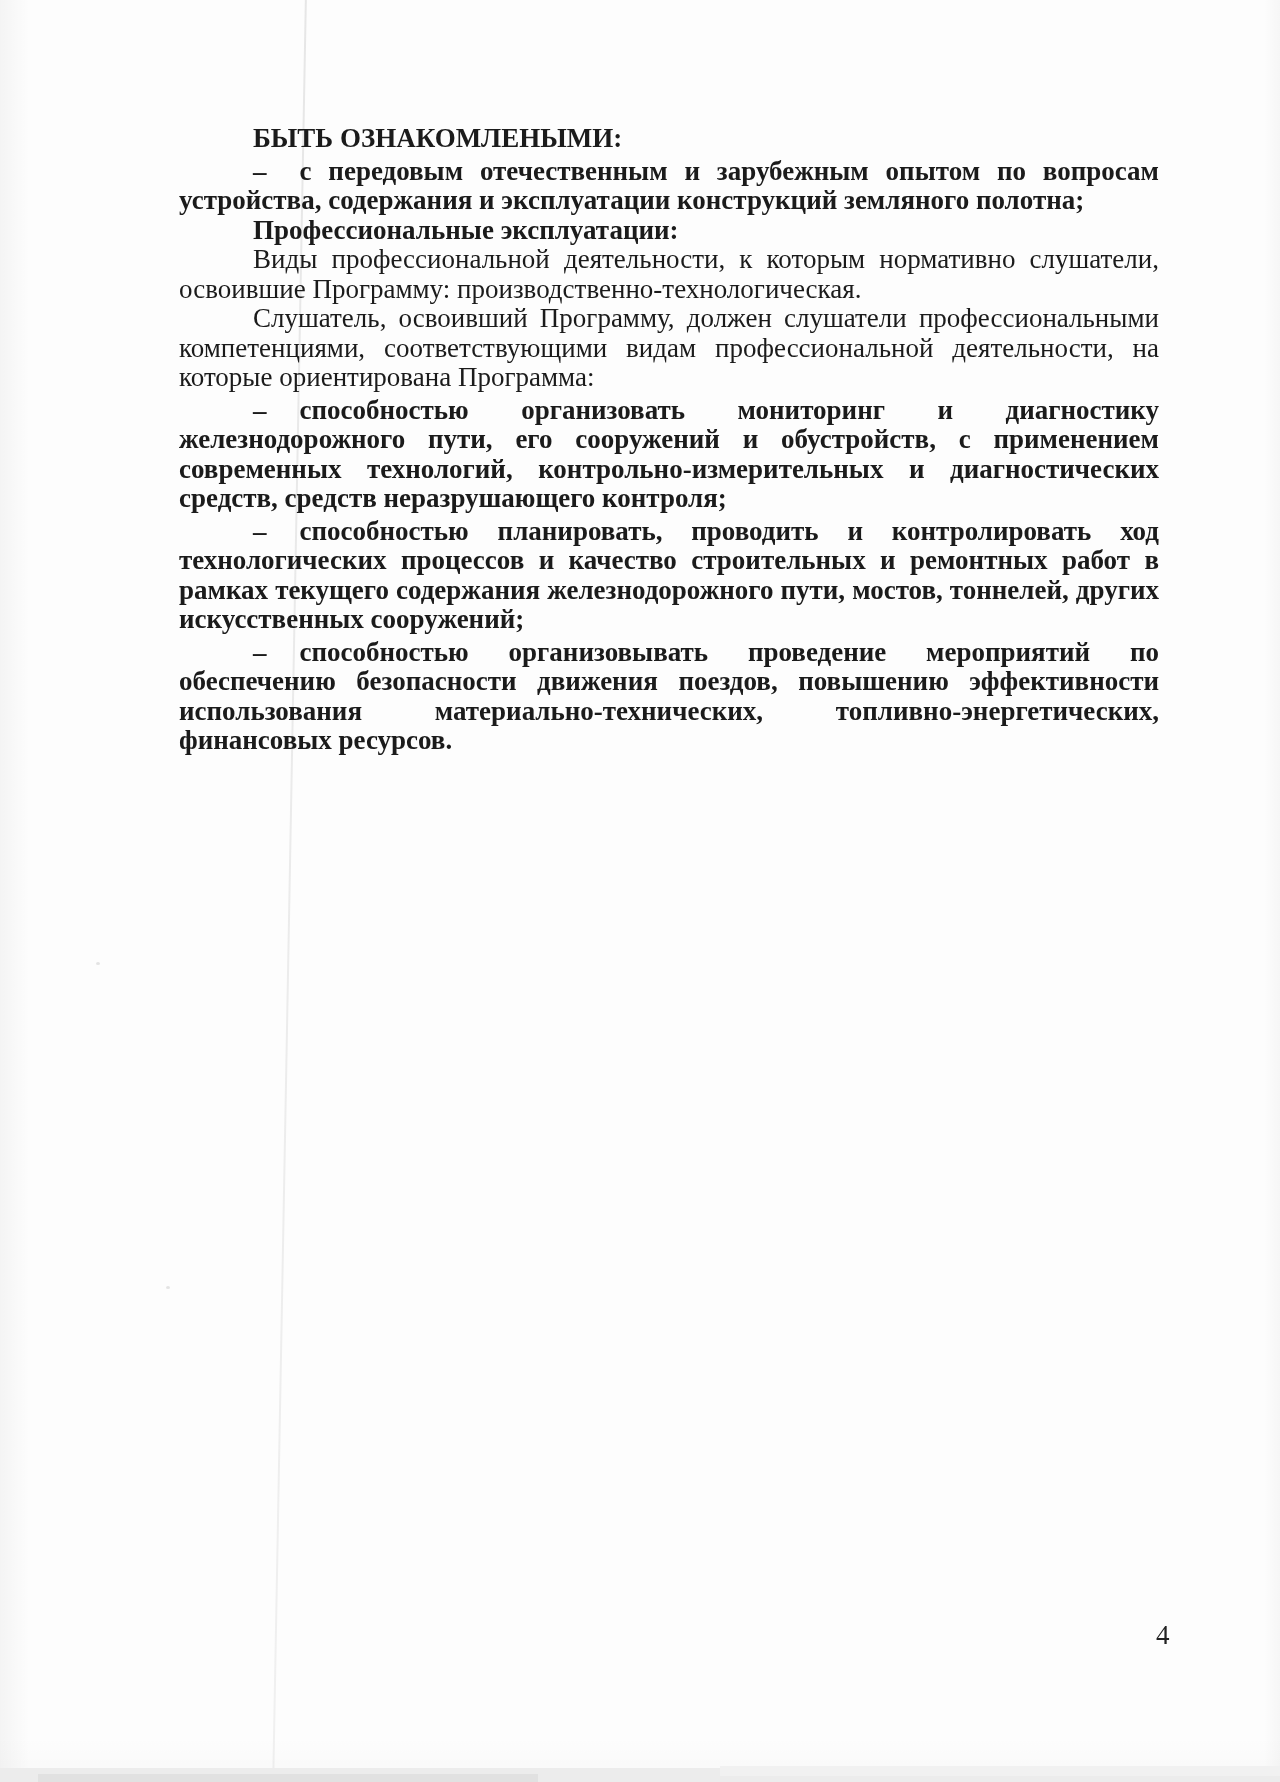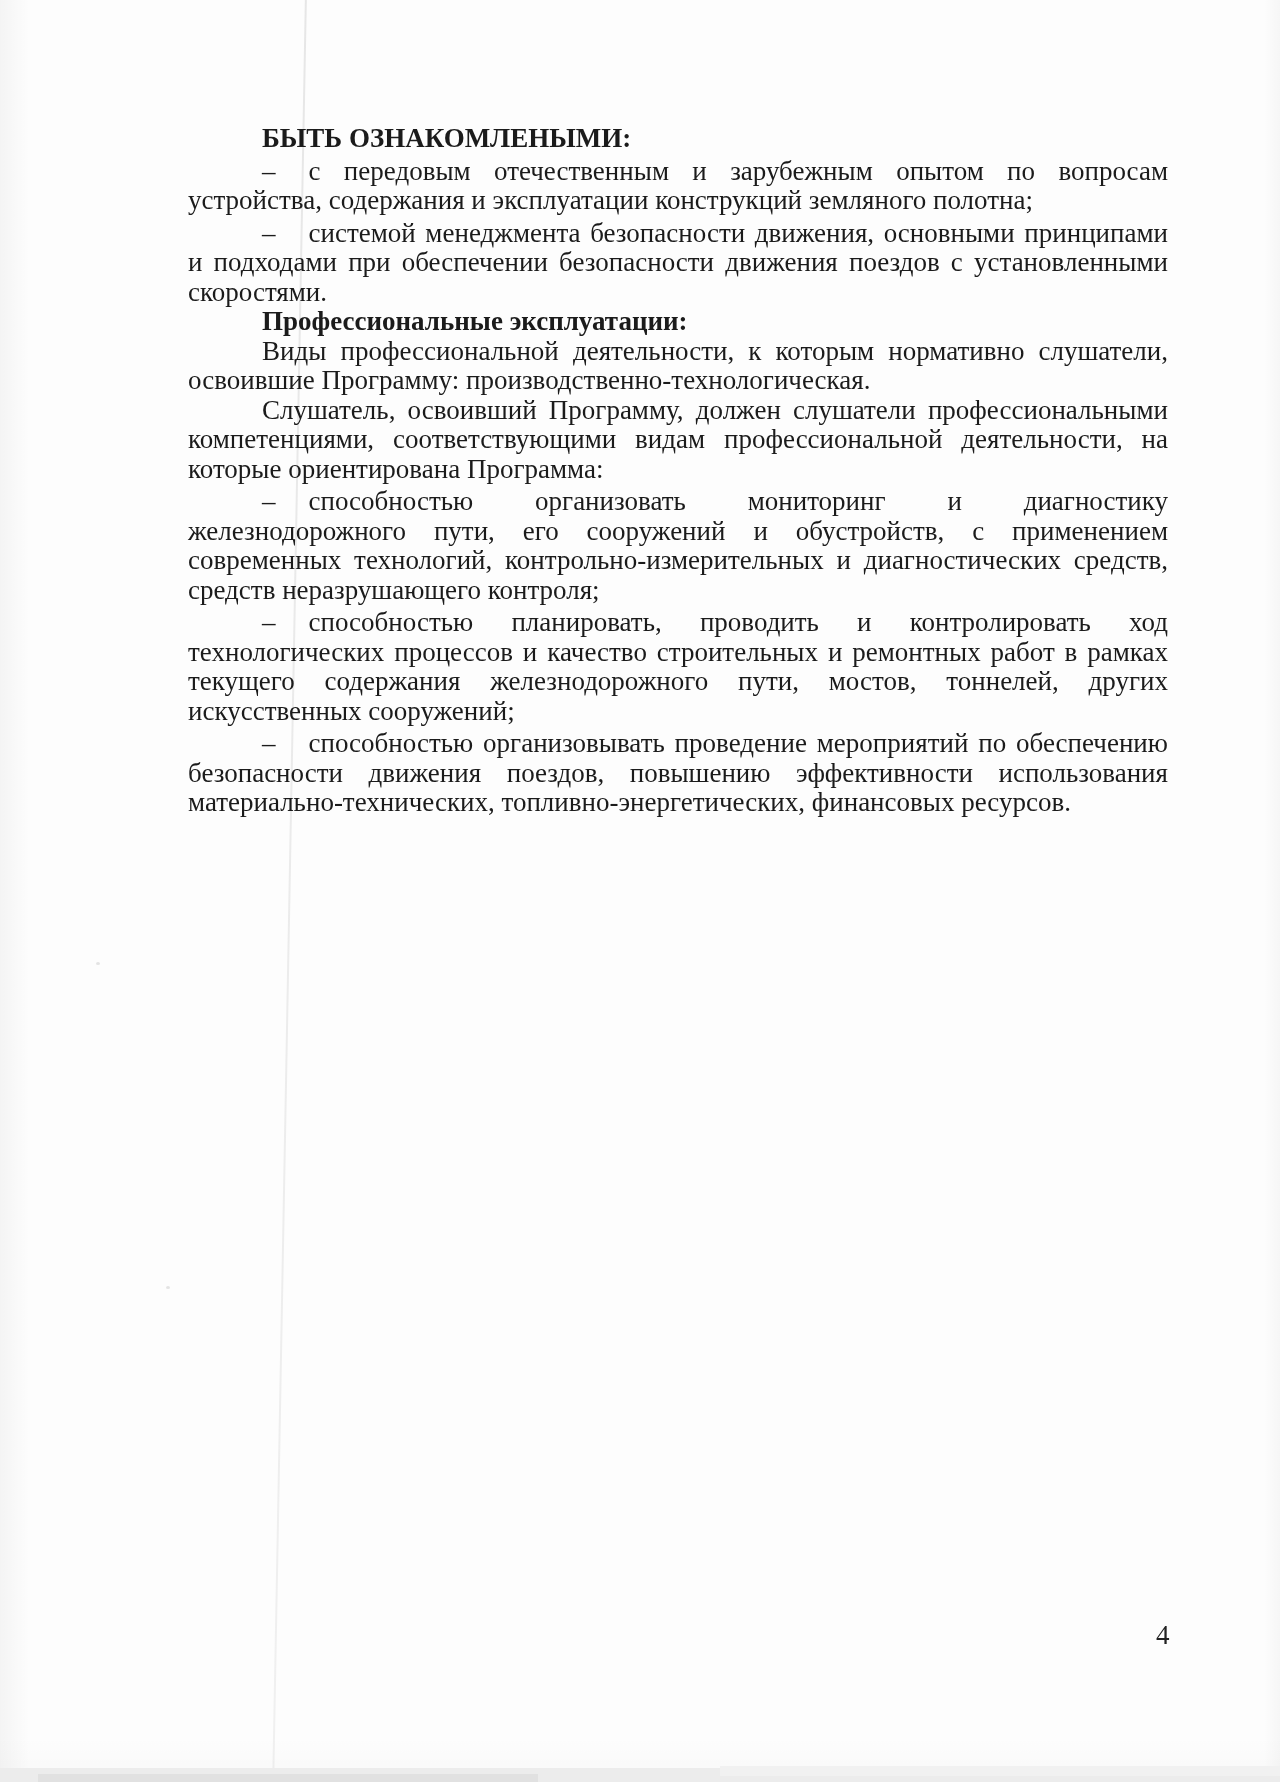--- a/index.html
+++ b/index.html
@@ -58,21 +58,21 @@
     position: absolute;
     width: 4px; height: 3px;
     background: rgba(0,0,0,0.10);
     border-radius: 50%;
   }
   .speck-a { left: 166px; top: 1286px; }
   .speck-b { left: 96px;  top: 962px;  }
 
   .content {
     position: absolute;
-    left: 188px;
+    left: 179px;
     top: 124px;
     width: 980px;
     font-size: 27px;
     line-height: 29.5px;
     color: #1b1b1b;
   }
   .content p {
     margin: 0;
     text-align: justify;
   }
@@ -84,20 +84,21 @@
   .heading-mid {
     margin-top: 33px;
     margin-bottom: 32px;
   }
   .indent {
     text-indent: 74px;
   }
   .li {
     text-indent: 74px;
     margin-top: 3px !important;
+    font-weight: bold;
   }
   .marker {
     margin-right: 33px;
   }
   .bold-lead {
     font-weight: normal;
   }
   .page-number {
     position: absolute;
     left: 1156px;
@@ -113,21 +114,20 @@
 <div class="crease"></div>
 <div class="speck speck-a"></div>
 <div class="speck speck-b"></div>
 
 <div class="content">
 
   <p class="heading">БЫТЬ ОЗНАКОМЛЕНЫМИ:</p>
 
   <p class="li"><span class="marker">–</span><span>с передовым отечественным и зарубежным опытом по вопросам устройства, содержания и эксплуатации конструкций земляного полотна;</span></p>
 
-  <p class="li"><span class="marker">–</span><span>системой менеджмента безопасности движения, основными принципами и подходами при обеспечении безопасности движения поездов с установленными скоростями.</span></p>
 
 
   <p class="heading heading-mid">Профессиональные эксплуатации:</p>
 
   <p class="indent"><span class="bold-lead">Виды профессиональной деятельности</span><span>, к которым нормативно слушатели, освоившие Программу: производственно-технологическая.</span></p>
 
   <p class="indent">Слушатель, освоивший Программу, должен слушатели профессиональными компетенциями, соответствующими видам профессиональной деятельности, на которые ориентирована Программа:</p>
 
   <p class="li"><span class="marker">–</span><span>способностью организовать мониторинг и диагностику железнодорожного пути, его сооружений и обустройств, с применением современных технологий, контрольно-измерительных и диагностических средств, средств неразрушающего контроля;</span></p>
 

